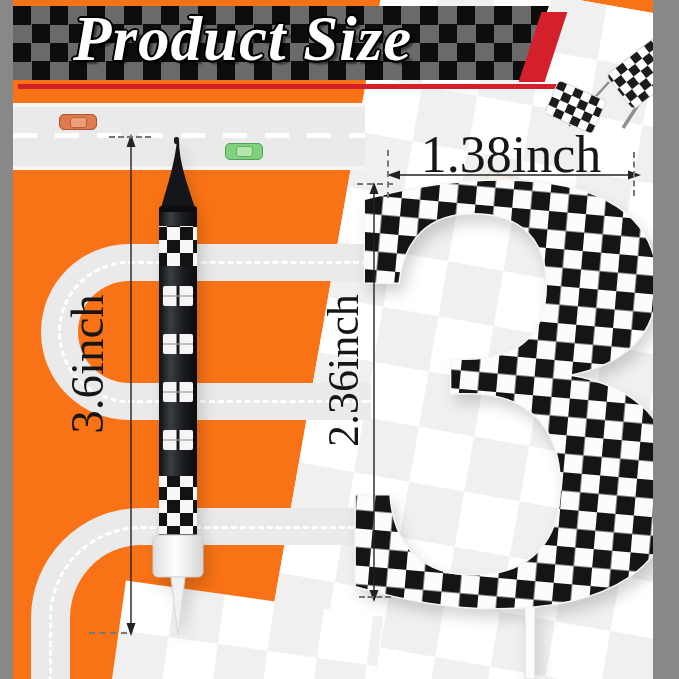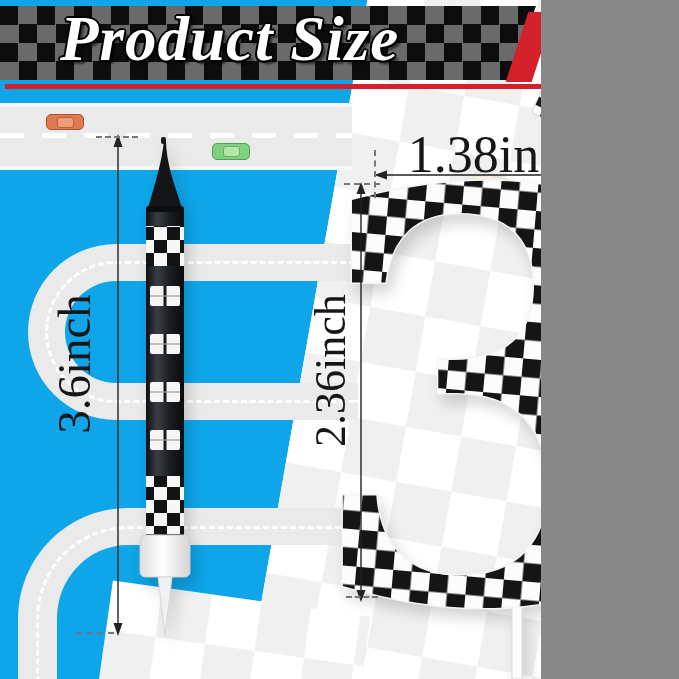--- a/index.html
+++ b/index.html
@@ -1,18 +1,18 @@
 <!DOCTYPE html>
 <html><head>
 <meta charset="utf-8">
 <style>
   html,body { margin:0; padding:0; background:#888; }
   .canvas {
-    position:relative; width:541px; height:679px; overflow:hidden;
-    background:#0ea5e9; font-family:"Liberation Serif","DejaVu Serif",serif;
+    position:relative; width:640px; height:679px; overflow:hidden;
+    background:#f97316; font-family:"Liberation Serif","DejaVu Serif",serif;margin-left:13px;
   }
   .abs { position:absolute; }
 
   
   .bg-check-main {
     left:290px; top:20px; width:700px; height:900px;
     background-color:#fff;
     background-image: conic-gradient(#f0f0f0 25%, #ffffff 0 50%, #f0f0f0 0 75%, #ffffff 0);
     background-size:112px 112px;
     transform:rotate(10deg);

